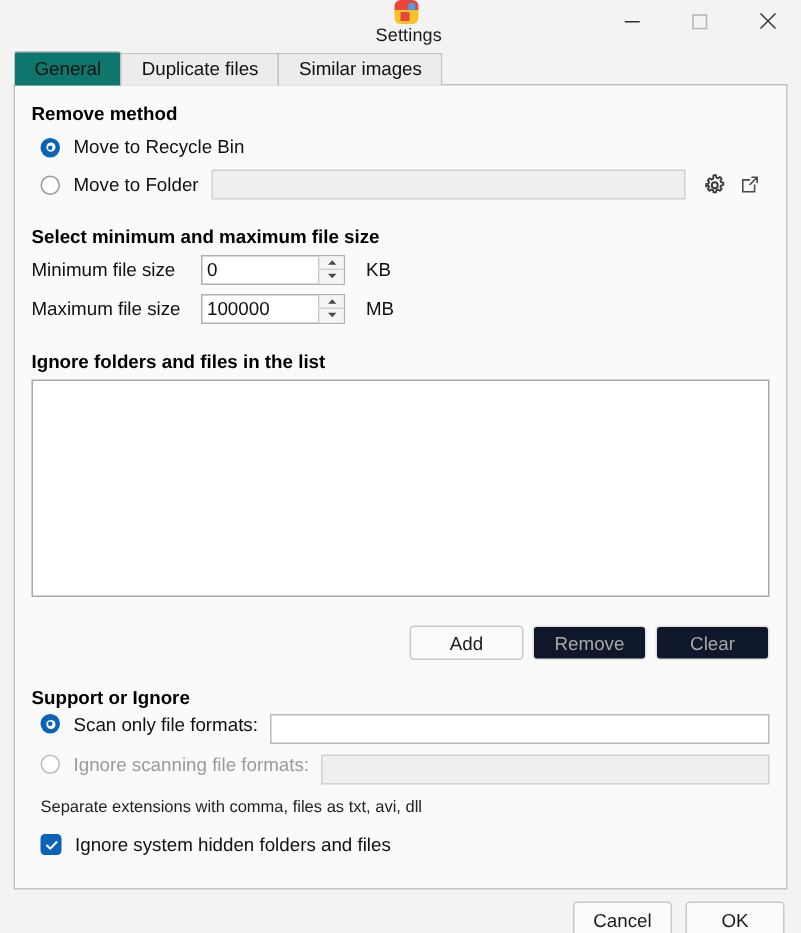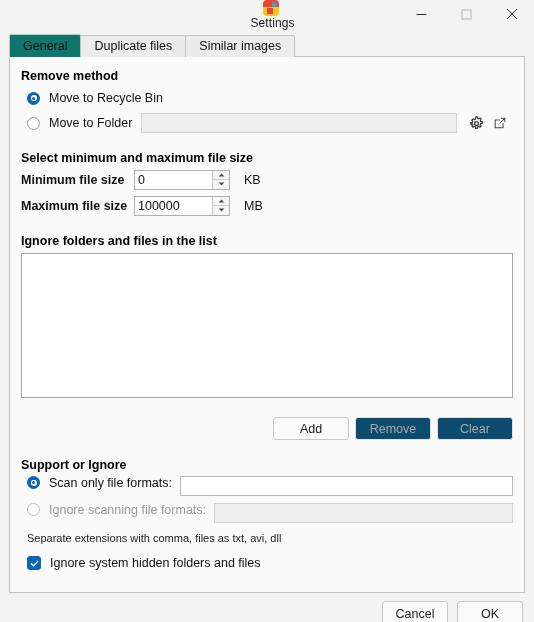--- a/index.html
+++ b/index.html
@@ -286,21 +286,20 @@
     display: flex;
     align-items: center;
     height: 23px;
     margin-top: 3px;
   }
   .size-label {
     font-size: 12.5px;
     color: #111;
     width: 113px;
     flex: none;
-    font-weight: bold;
   }
   .unit {
     margin-left: 14px;
     font-size: 12.5px;
     color: #111;
   }
 
   
   .listbox {
     margin-top: 5px;
@@ -324,21 +323,21 @@
     border: 1px solid #c8c8c8;
     background: #fbfbfb;
     color: #1a1a1a;
     border-radius: 3px;
     padding: 0 10px;
     box-sizing: border-box;
   }
   .btn.disabled {
     color: #a9a9a9;
     border-color: #e2e2e2;
-    background: #0c4a6e;
+    background: #0f172a;
   }
 
   .hint {
     font-size: 11px;
     color: #222;
     margin-top: 6px;
     margin-left: 6px;
   }
 
   .fmt-row {

